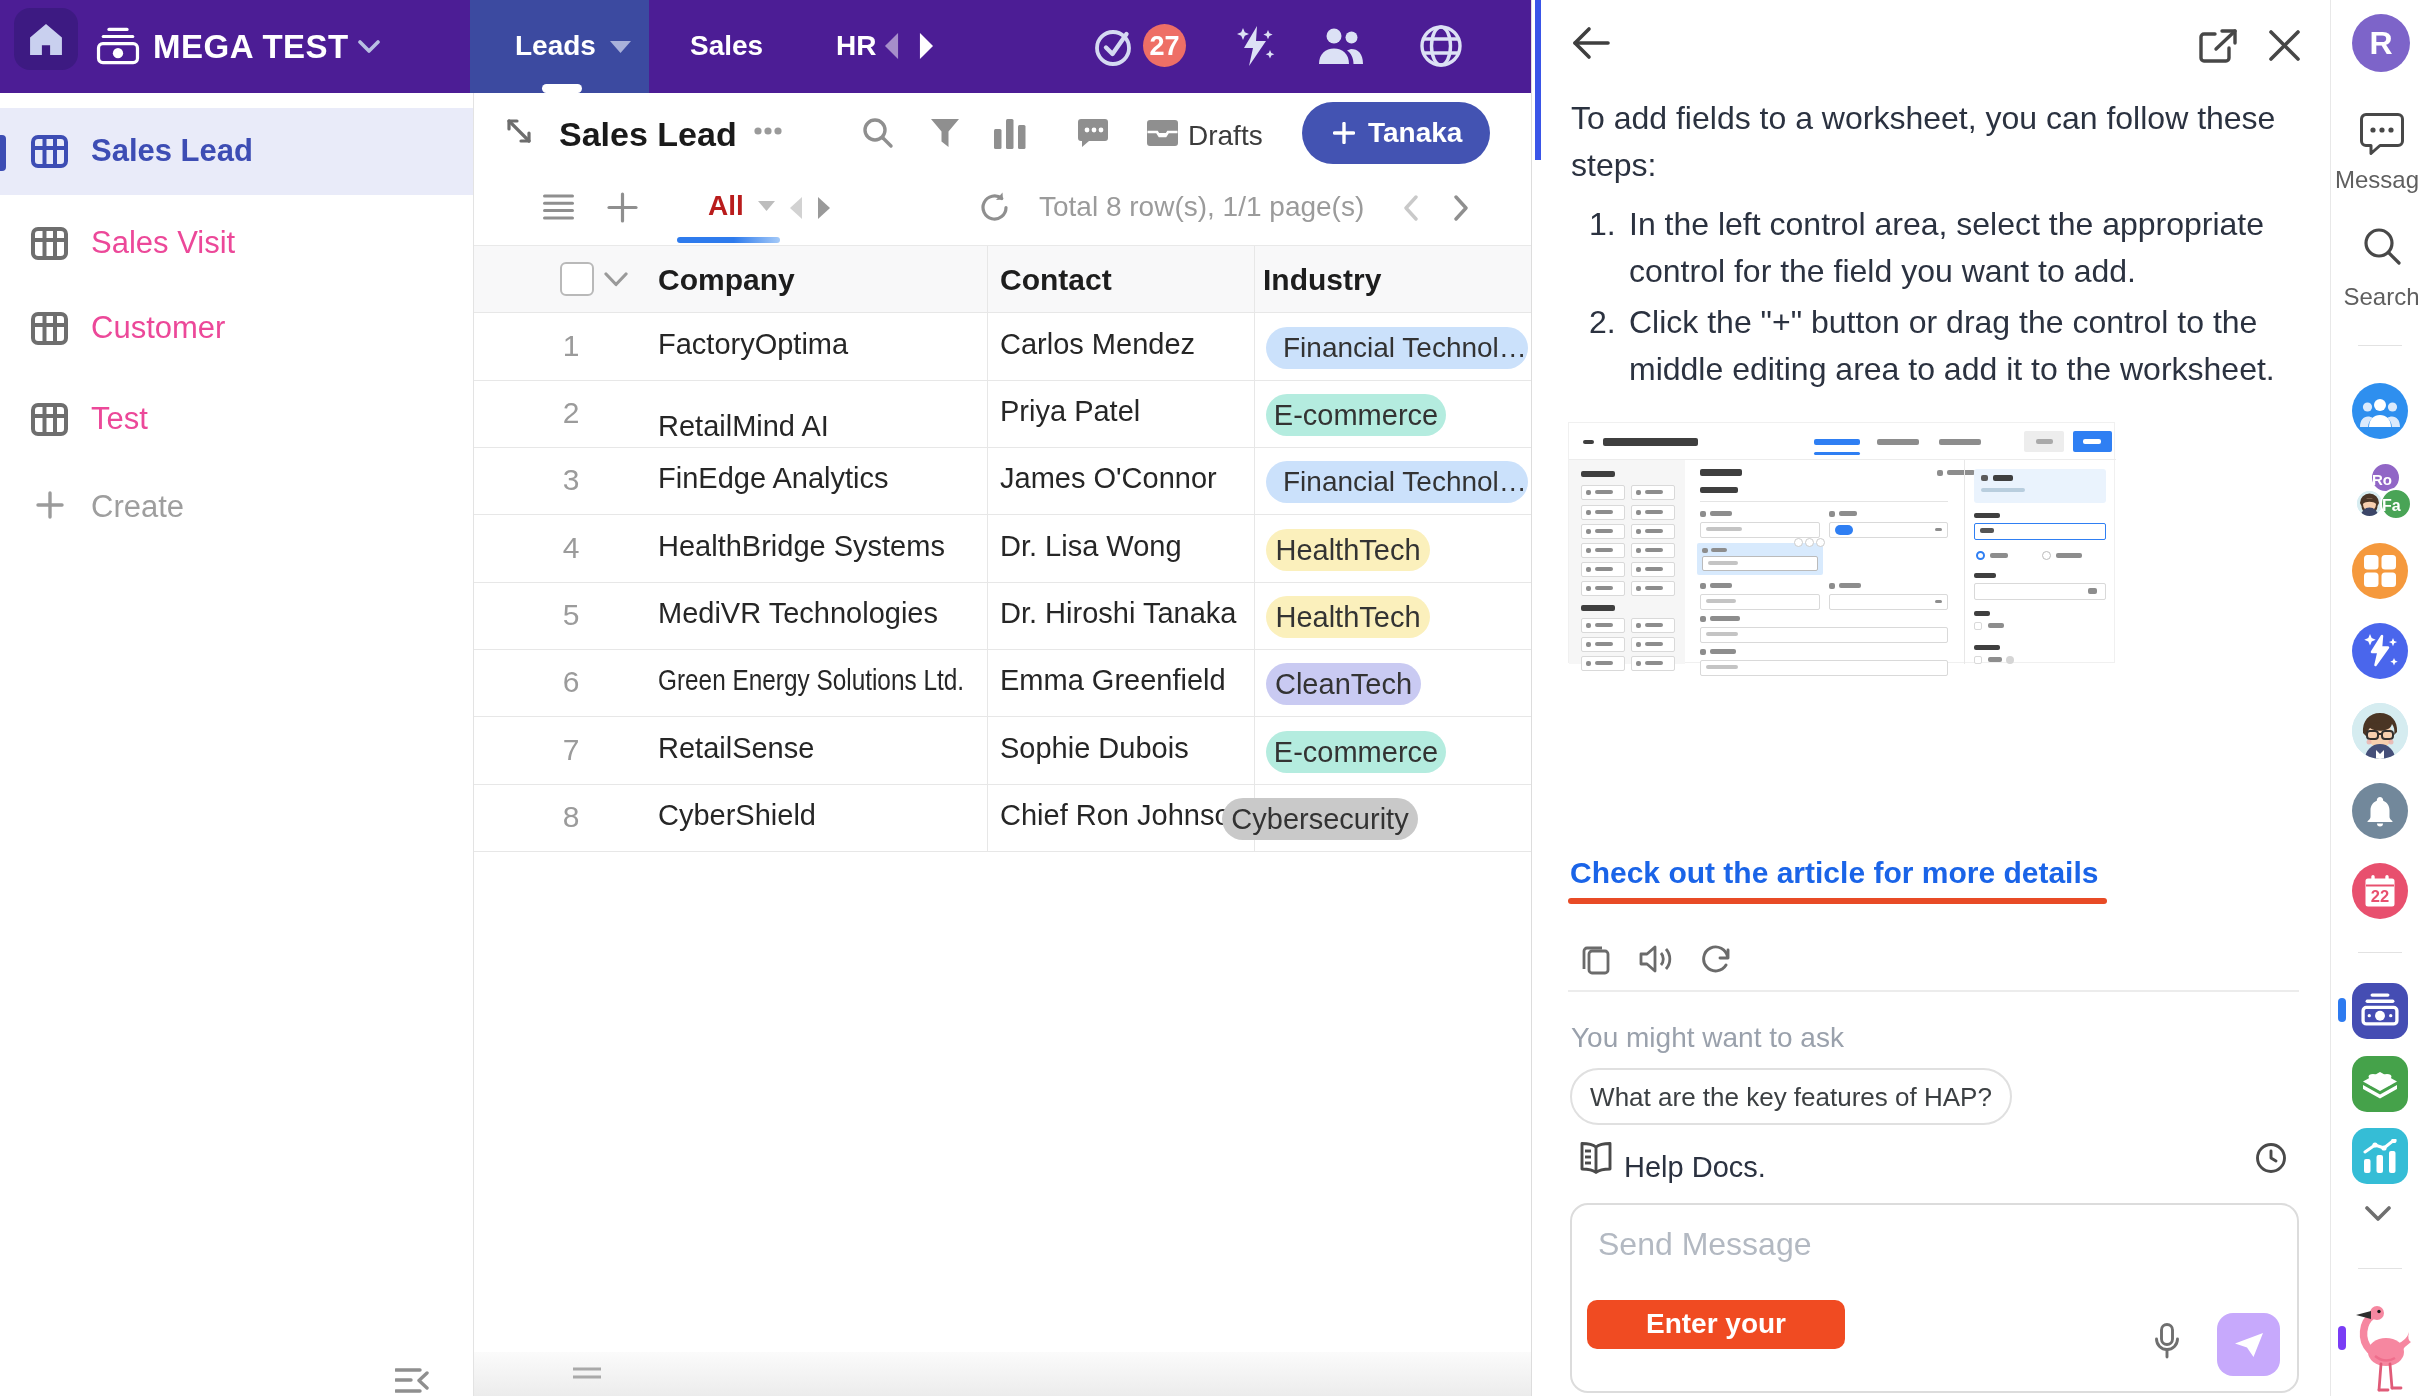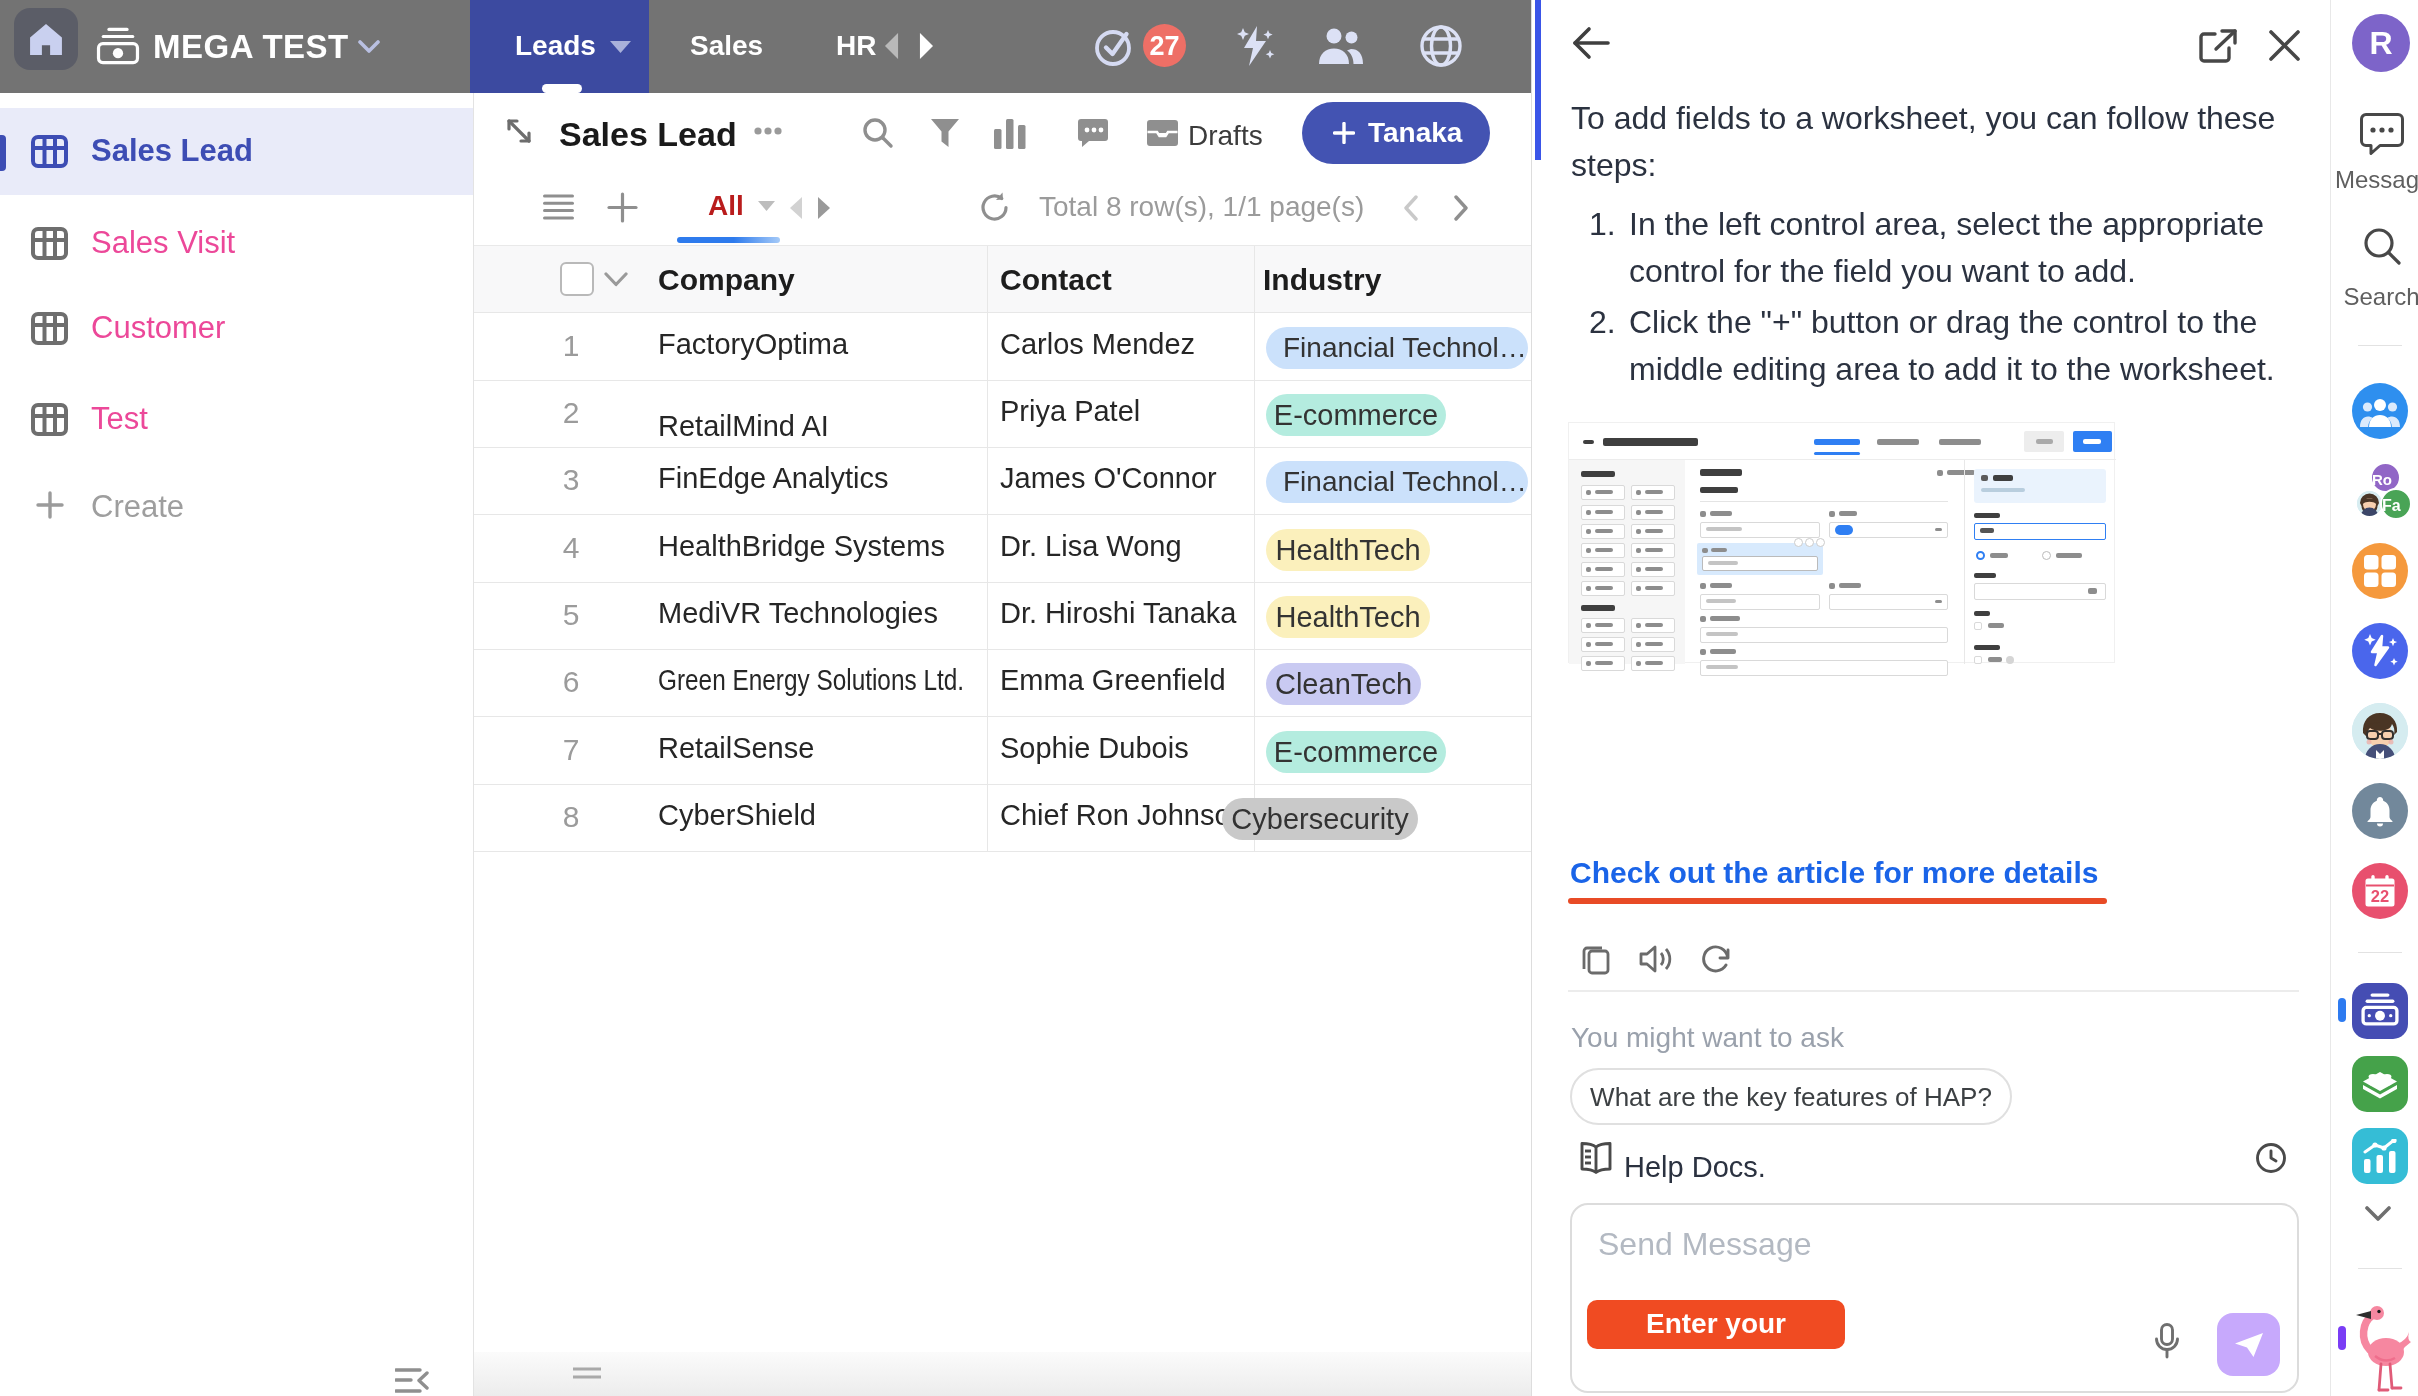--- a/index.html
+++ b/index.html
@@ -3,21 +3,21 @@
 <meta charset="utf-8">
 <style>
 * { margin:0; padding:0; box-sizing:border-box; }
 html,body { width:2418px; height:1396px; overflow:hidden; }
 body { font-family:"Liberation Sans", sans-serif; background:#fff; }
 #app { position:absolute; top:0; left:0; width:2418px; height:1396px; }
 .abs { position:absolute; }
 svg { display:block; }
 
 
-.nav { position:absolute; left:0; top:0; width:1531px; height:93px; background:#737373; }
+.nav { position:absolute; left:0; top:0; width:1531px; height:93px; background:#4c1d95; }
 .homebtn { position:absolute; left:14px; top:8px; width:64px; height:62px; background:rgba(10,16,64,0.22); border-radius:16px; }
 .megatitle { position:absolute; left:153px; top:28px; font-size:33px; font-weight:bold; color:#fff; letter-spacing:0.5px; }
 .tab-active { position:absolute; left:470px; top:0; width:179px; height:93px; background:#3c4aa0; }
 .tab-underline { position:absolute; left:542px; top:84px; width:40px; height:9px; background:#fff; border-radius:5px; }
 .navtxt { position:absolute; top:30px; font-size:28px; font-weight:bold; color:#fff; }
 
 
 .sidebar { position:absolute; left:0; top:93px; width:473px; height:1303px; background:#fff; }
 .side-active-bg { position:absolute; left:0; top:15px; width:473px; height:87px; background:#e9ebf9; }
 .side-indicator { position:absolute; left:0px; top:42px; width:6px; height:36px; background:#3d4db4; border-radius:0 4px 4px 0; }

